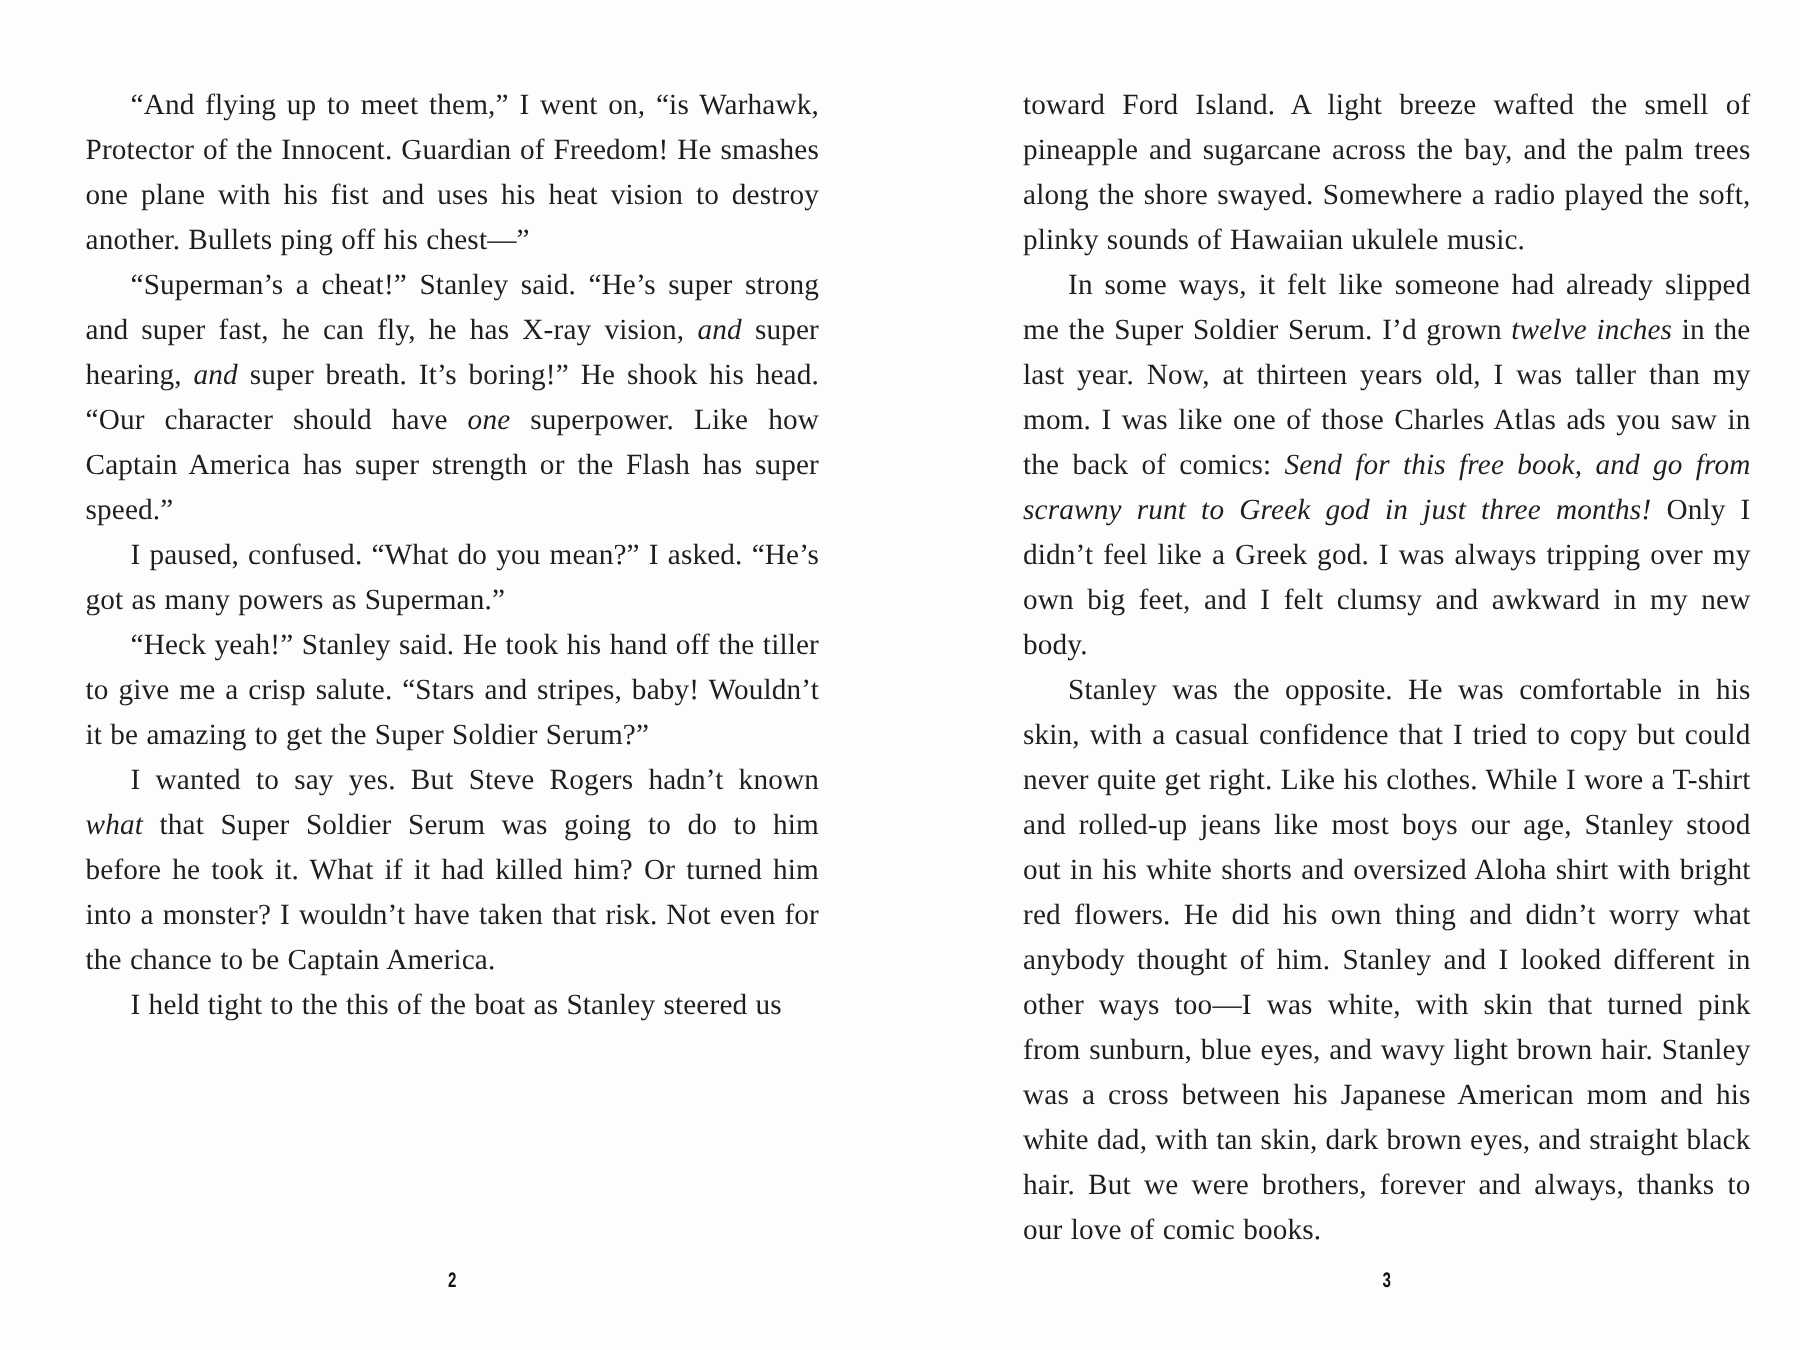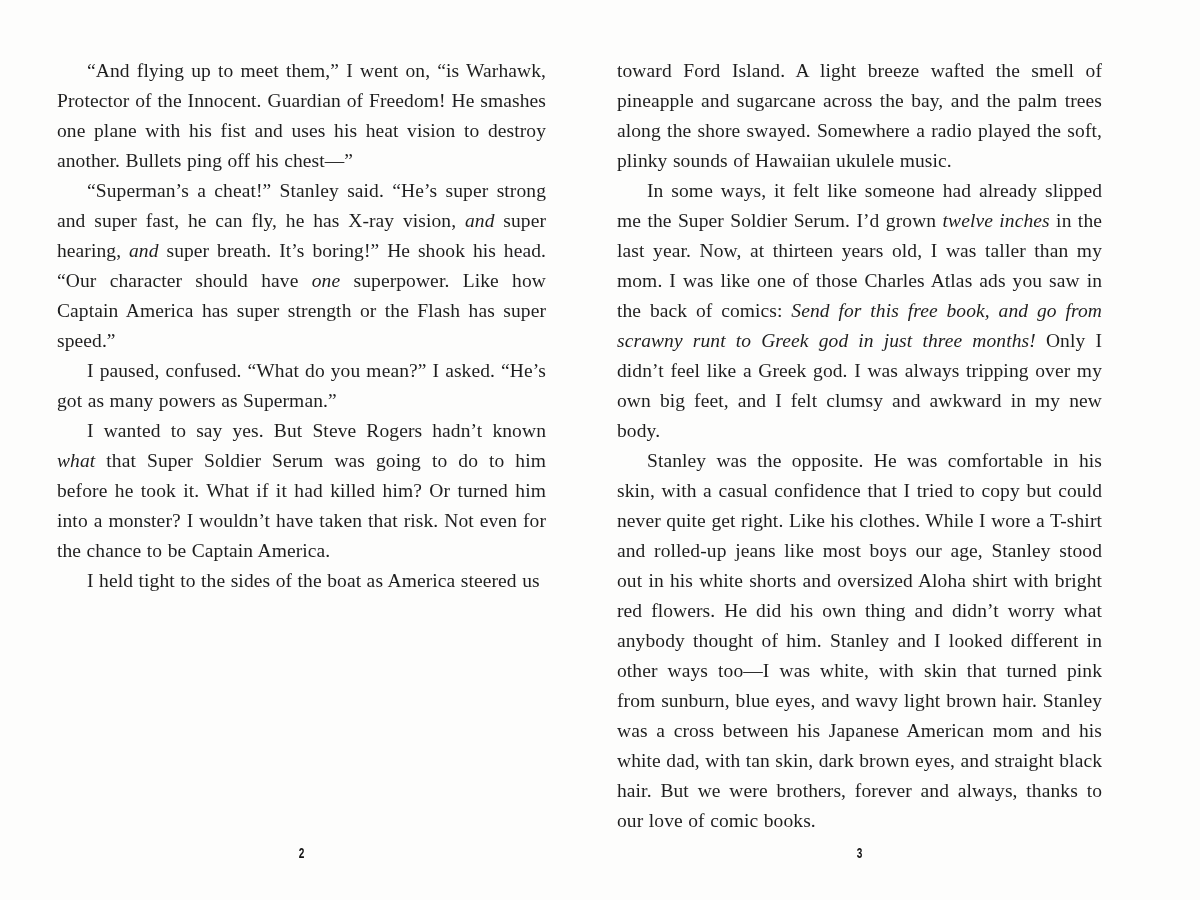--- a/index.html
+++ b/index.html
@@ -15,21 +15,21 @@
     color: #1e1e1e;
     font-family: "Liberation Serif", serif;
     overflow: hidden;
   }
   .page {
     position: absolute;
     top: 0;
     height: 732px;
   }
   .page-left  { left: 57px;  width: 489px; }
-  .page-right { left: 617px; width: 485px; text-decoration: underline; }
+  .page-right { left: 682px; width: 485px; text-decoration: underline; }
   .page-text {
     position: absolute;
     top: 56px;
     left: 0;
     right: 0;
     font-size: 19.5px;
     line-height: 30px;
     text-align: justify;
     text-justify: inter-word;
     letter-spacing: 0.1px;
@@ -59,22 +59,23 @@
 </head>
 <body>
 
 <div class="spread">
 
   <section class="page page-left">
     <div class="page-text">
         <p><span>“And flying up to meet them,” I went on, “is Warhawk, Protector of the Innocent. Guardian of Freedom! He smashes one plane with his fist and uses his heat vision to destroy another. Bullets ping off his chest—”</span></p>
         <p><span>“Superman’s a cheat!” Stanley said. “He’s super strong and super fast, he can fly, he has X-ray vision, </span><em>and</em><span> super hearing, </span><em>and</em><span> super breath. It’s boring!” He shook his head. “Our character should have </span><em>one</em><span> superpower. Like how Captain America has super strength or the Flash has super speed.”</span></p>
         <p><span>I paused, confused. “What do you mean?” I asked. “He’s got as many powers as Superman.”</span></p>
+        <p><span>“Heck yeah!” Stanley said. He took his hand off the tiller to give me a crisp salute. “Stars and stripes, baby! Wouldn’t it be amazing to get the Super Soldier Serum?”</span></p>
         <p><span>I wanted to say yes. But Steve Rogers hadn’t known </span><em>what</em><span> that Super Soldier Serum was going to do to him before he took it. What if it had killed him? Or turned him into a monster? I wouldn’t have taken that risk. Not even for the chance to be Captain America.</span></p>
-        <p><span>I held tight to the sides of the boat as America steered us</span></p>
+        <p><span>I held tight to the this of the boat as Stanley steered us</span></p>
       </div>
     <div class="folio">2</div>
   </section>
 
   <section class="page page-right">
     <div class="page-text">
         <p class="no-indent"><span>toward Ford Island. A light breeze wafted the smell of pineapple and sugarcane across the bay, and the palm trees along the shore swayed. Somewhere a radio played the soft, plinky sounds of Hawaiian ukulele music.</span></p>
         <p><span>In some ways, it felt like someone had already slipped me the Super Soldier Serum. I’d grown </span><em>twelve inches</em><span> in the last year. Now, at thirteen years old, I was taller than my mom. I was like one of those Charles Atlas ads you saw in the back of comics: </span><em>Send for this free book, and go from scrawny runt to Greek god in just three months!</em><span> Only I didn’t feel like a Greek god. I was always tripping over my own big feet, and I felt clumsy and awkward in my new body.</span></p>
         <p><span>Stanley was the opposite. He was comfortable in his skin, with a casual confidence that I tried to copy but could never quite get right. Like his clothes. While I wore a T-shirt and rolled-up jeans like most boys our age, Stanley stood out in his white shorts and oversized Aloha shirt with bright red flowers. He did his own thing and didn’t worry what anybody thought of him. Stanley and I looked different in other ways too—I was white, with skin that turned pink from sunburn, blue eyes, and wavy light brown hair. Stanley was a cross between his Japanese American mom and his white dad, with tan skin, dark brown eyes, and straight black hair. But we were brothers, forever and always, thanks to our love of comic books.</span></p>
       </div>

